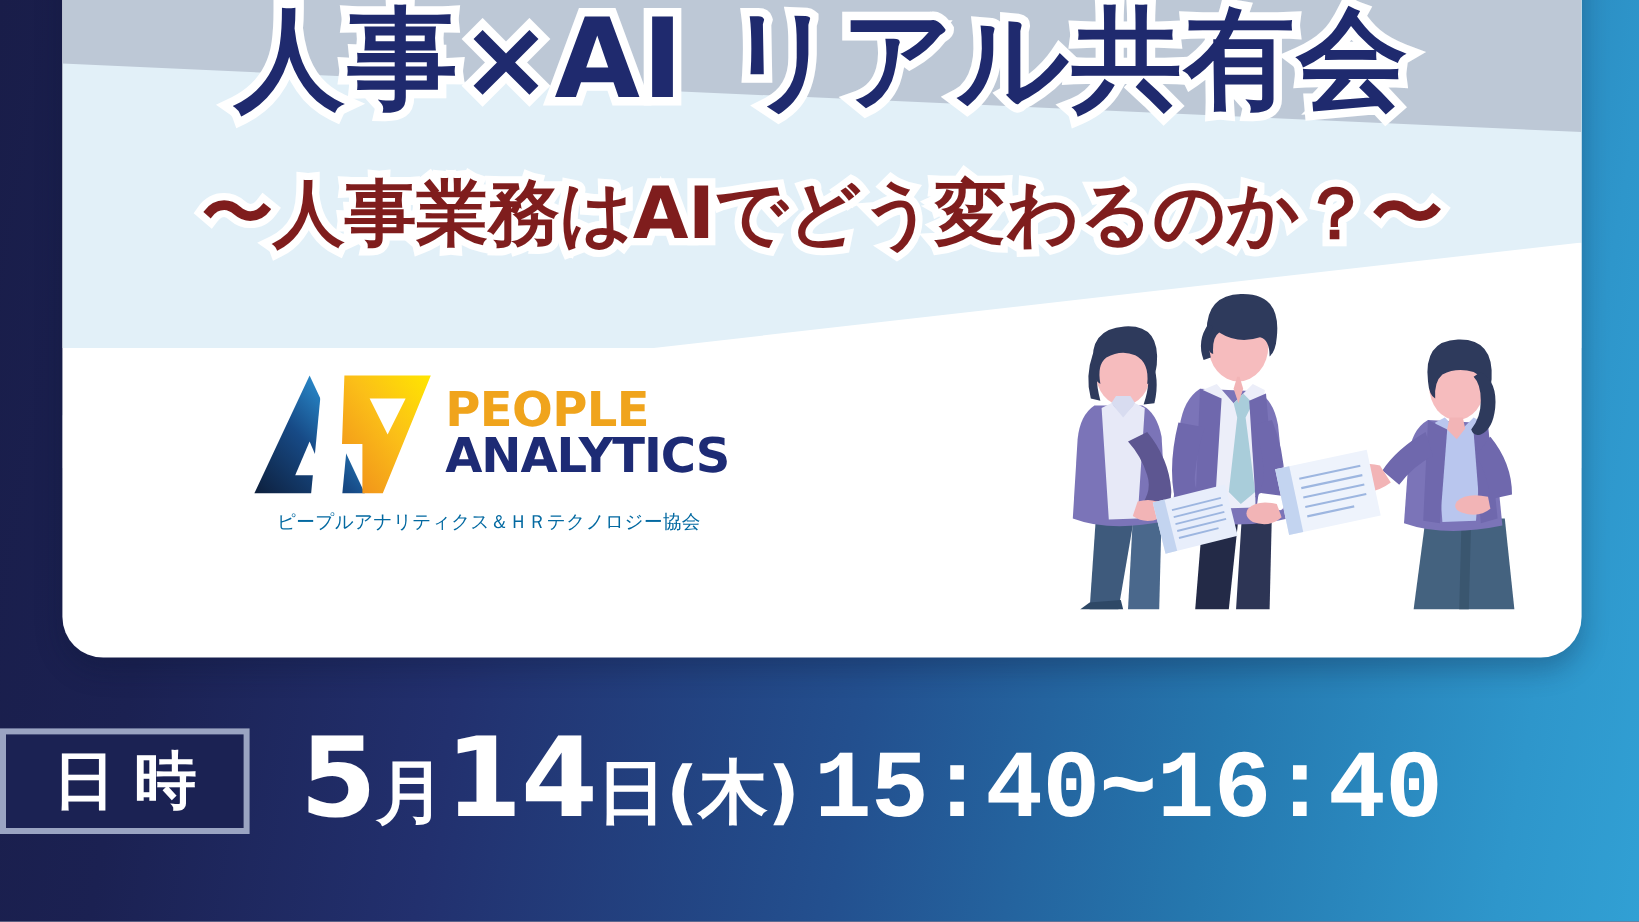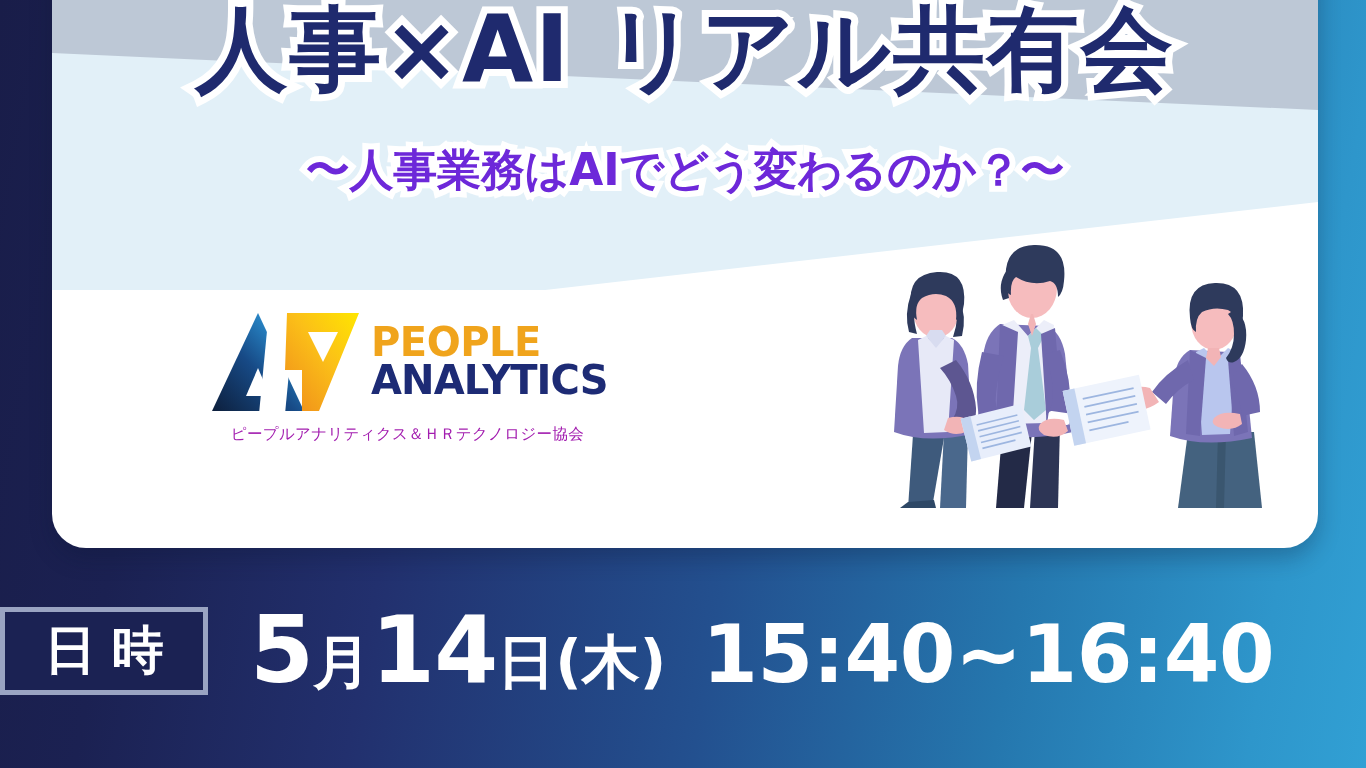--- a/index.html
+++ b/index.html
@@ -59,24 +59,24 @@
     color:#1f2a6e;
     -webkit-text-stroke:14px #ffffff;
     paint-order:stroke fill;
     white-space:nowrap;
   }
   .subline{
     position:absolute; left:0; top:188px; width:1266px;
     text-align:center;
     font-family:"DejaVu Sans","Liberation Sans",sans-serif;
     font-weight:700;
-    font-size:44px;
+    font-size:60px;
     line-height:1.0;
     letter-spacing:-.005em;
-    color:#6d28d9;
+    color:#7f1d1d;
     -webkit-text-stroke:12px #ffffff;
     paint-order:stroke fill;
     white-space:nowrap;
   }
 
   
   .with-row{
     position:absolute; left:155px; top:350px;
     display:flex; align-items:center; gap:60px;
   }
@@ -94,21 +94,21 @@
     color:#f0a41c; letter-spacing:-.012em;
   }
   .pa-analytics{
     font-family:"DejaVu Sans","Liberation Sans",sans-serif;
     font-weight:700; font-size:40px; line-height:.98;
     color:#1d2b75; letter-spacing:-.022em;
   }
   .pa-jp{
     margin-top:6px;
     font-family:"DejaVu Sans","Liberation Sans",sans-serif;
-    font-size:15.5px; color:#a21caf; letter-spacing:.02em; white-space:nowrap;
+    font-size:15.5px; color:#0369a1; letter-spacing:.02em; white-space:nowrap;
   }
 
   
   .illus{ position:absolute; left:826px; top:272px; width:420px; height:276px; }
 
   
   .date-row{
     position:absolute; left:0; top:586px; width:1366px; height:130px;
     display:flex; align-items:center;
   }
@@ -124,21 +124,21 @@
   .date-text{
     margin-left:42px;
     color:#ffffff;
     font-family:"DejaVu Sans","Liberation Sans",sans-serif;
     font-weight:700;
     white-space:nowrap;
     display:flex; align-items:baseline;
   }
   .d-big{ font-size:92px; line-height:1; letter-spacing:-.01em; }
   .d-mid{ font-size:58px; line-height:1; }
-  .d-time{ font-size:80px; line-height:1; margin-left:36px; letter-spacing:-.005em; }
+  .d-time{ font-size:80px; line-height:1; margin-left:12px; letter-spacing:-.005em;font-family:Liberation Mono, monospace; }
 </style>
 </head>
 <body>
 
 <div id="banner">
 
   <div id="card">
 
     <div class="card-lightblue"></div>
     <div class="card-grayband"></div>

